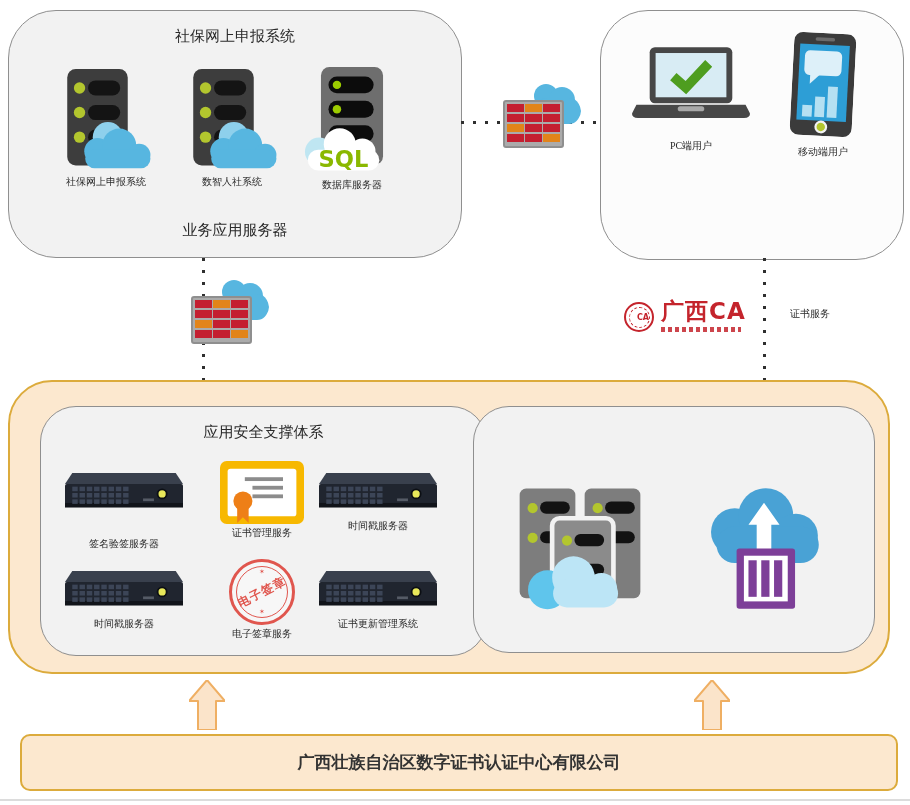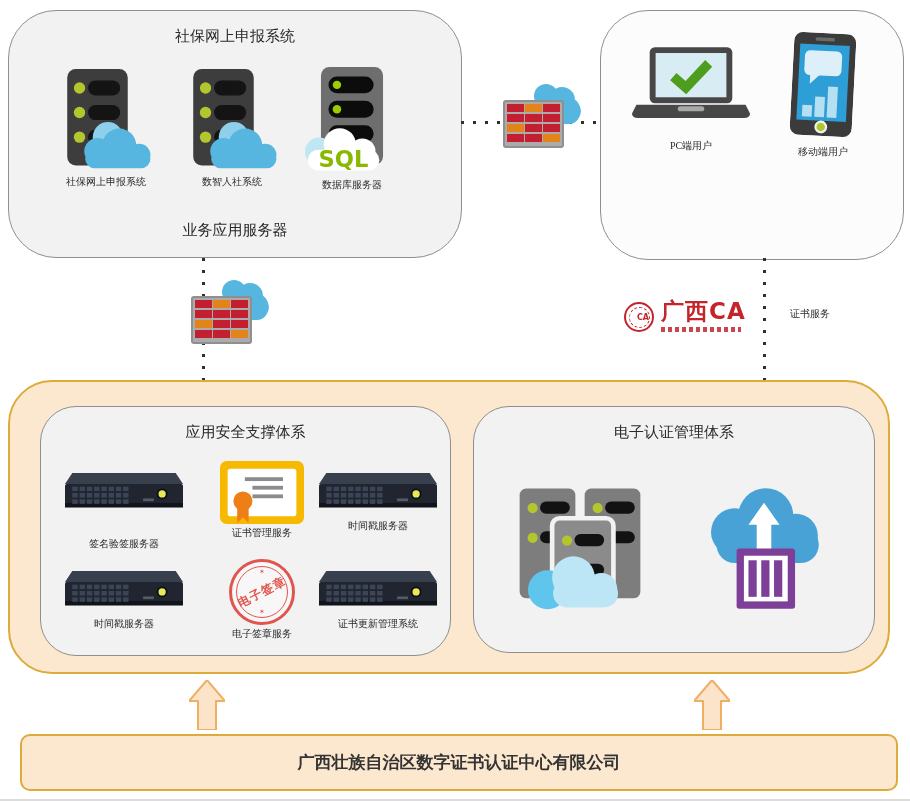--- a/index.html
+++ b/index.html
@@ -3,21 +3,21 @@
 <meta charset="utf-8">
 <style>
   html,body{margin:0;padding:0;background:#fff;}
   #stage{position:relative;width:910px;height:805px;background:#ffffff;overflow:hidden;
          font-family:"DejaVu Sans","Liberation Sans",sans-serif;color:#2a2a2a;}
   .box{position:absolute;background:#f2f2f2;border:1.5px solid #8f8f8f;border-radius:48px;}
   #top-left-box{left:8px;top:10px;width:452px;height:246px;}
   #top-right-box{left:600px;top:10px;width:302px;height:248px;background:#fcfcfc;}
   #orange-box{left:8px;top:380px;width:878px;height:290px;background:#fce8cf;border:2px solid #dcab3c;border-radius:44px;}
   .panel{position:absolute;background:#f2f2f2;border:1.5px solid #8f8f8f;border-radius:36px;}
-  #security-panel{left:30px;top:24px;width:409px;height:248px;}
+  #security-panel{left:30px;top:24px;width:409px;height:248px;padding-left:36px;}
   #auth-panel{left:463px;top:24px;width:400px;height:245px;}
   .box-title{position:absolute;left:0;top:16px;width:100%;text-align:center;font-size:15px;color:#2a2a2a;}
   .box-footer{position:absolute;left:0;top:210px;width:100%;text-align:center;font-size:15px;color:#2a2a2a;}
   .node{position:absolute;display:flex;flex-direction:column;align-items:center;}
   .caption{font-size:10px;color:#2a2a2a;white-space:nowrap;text-align:center;font-family:Liberation Serif, serif;}
   .dots-h{position:absolute;height:3px;background:repeating-linear-gradient(90deg,#2f2f2f 0 3px,transparent 3px 12px);}
   .dots-v{position:absolute;width:3px;background:repeating-linear-gradient(180deg,#2f2f2f 0 3px,transparent 3px 12px);}
   .abs{position:absolute;}
   
   .stamp{width:66px;height:66px;border:3px solid #e0564e;border-radius:50%;background:#f7f7f7;
@@ -268,21 +268,20 @@
       </div>
       <div class="node" style="left:262px;top:164px;width:150px;">
         <svg width="118" height="40" viewBox="0 0 130 44">
             <use href="#sym-rack"></use>
           </svg>
         <div class="caption" style="margin-top:6px;">证书更新管理系统</div>
       </div>
     </div>
 
     <div class="panel" id="auth-panel">
-      <div class="box-title">电子认证管理体系</div>
       <svg class="abs" style="left:36px;top:76px;" width="140" height="130" viewBox="0 0 150 140">
         <g fill="#7d7d7d">
           <rect x="10" y="6" width="60" height="118" rx="7"></rect>
             <rect x="80" y="6" width="60" height="118" rx="7"></rect>
         </g>
         <g>
           <circle cx="24" cy="27" r="5.5" fill="#b3c62e"></circle>
             <rect x="32" y="20" width="32" height="13" rx="6.5" fill="#121212"></rect>
           <circle cx="24" cy="59" r="5.5" fill="#b3c62e"></circle>
             <rect x="32" y="52" width="32" height="13" rx="6.5" fill="#121212"></rect>

